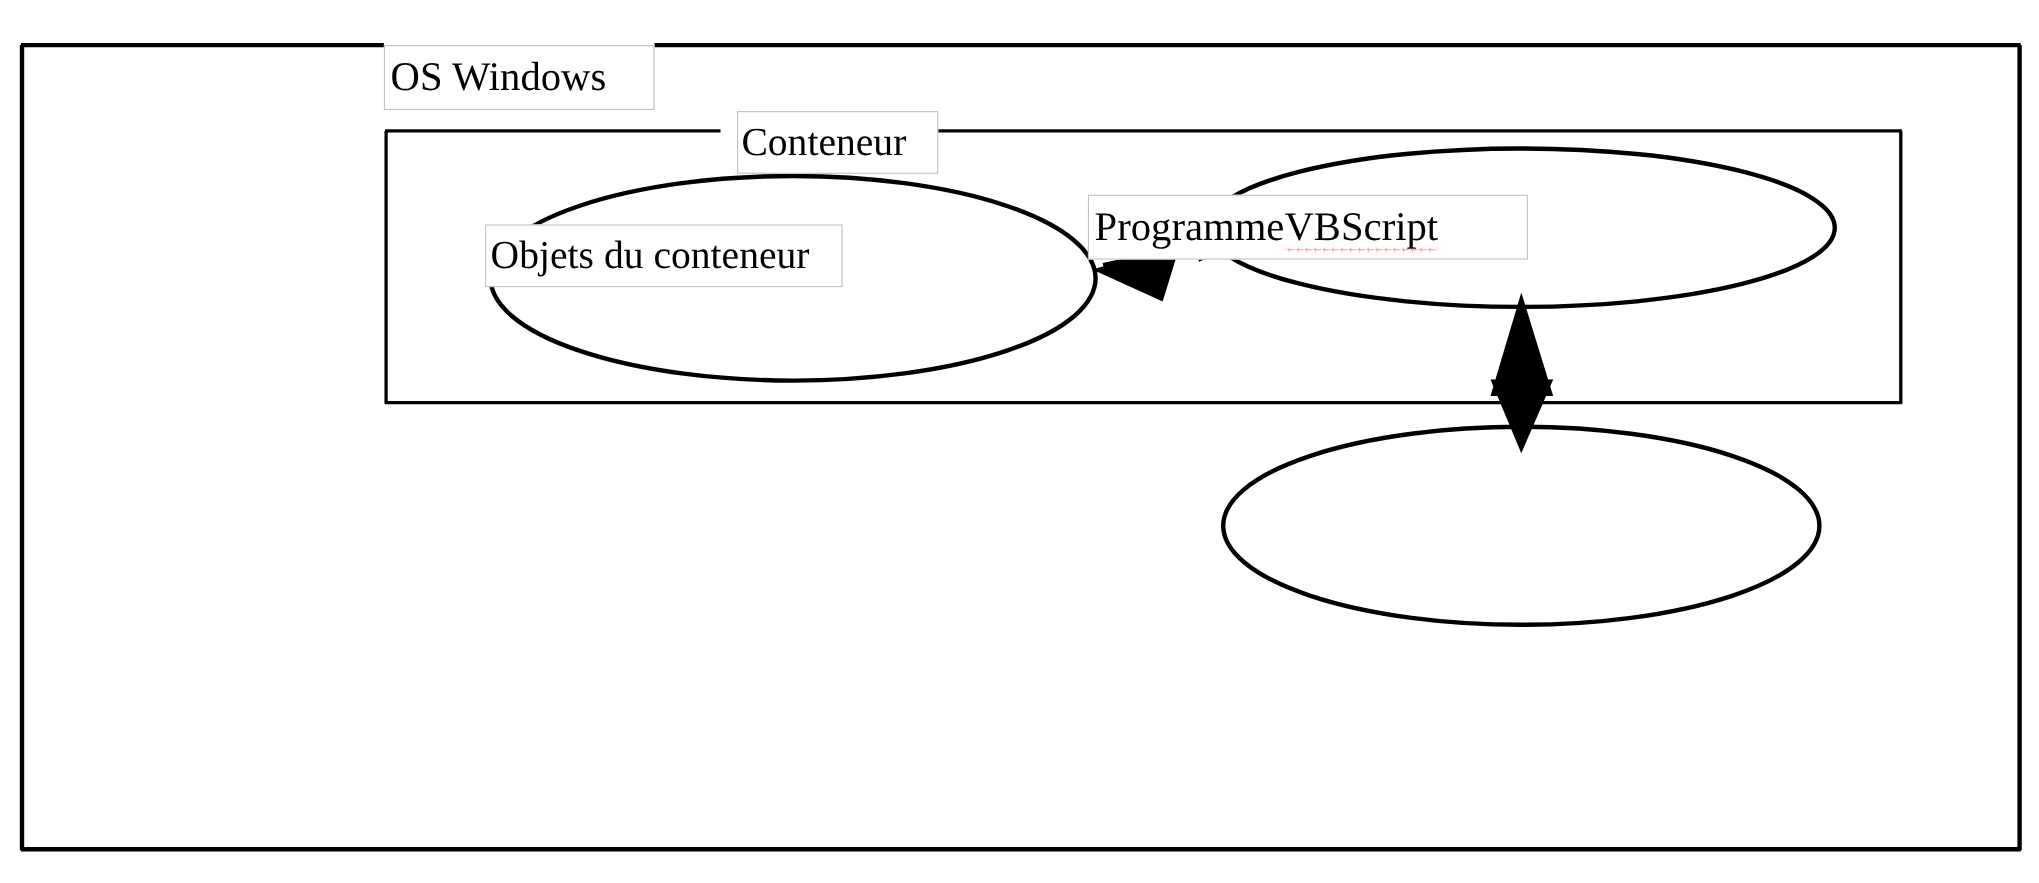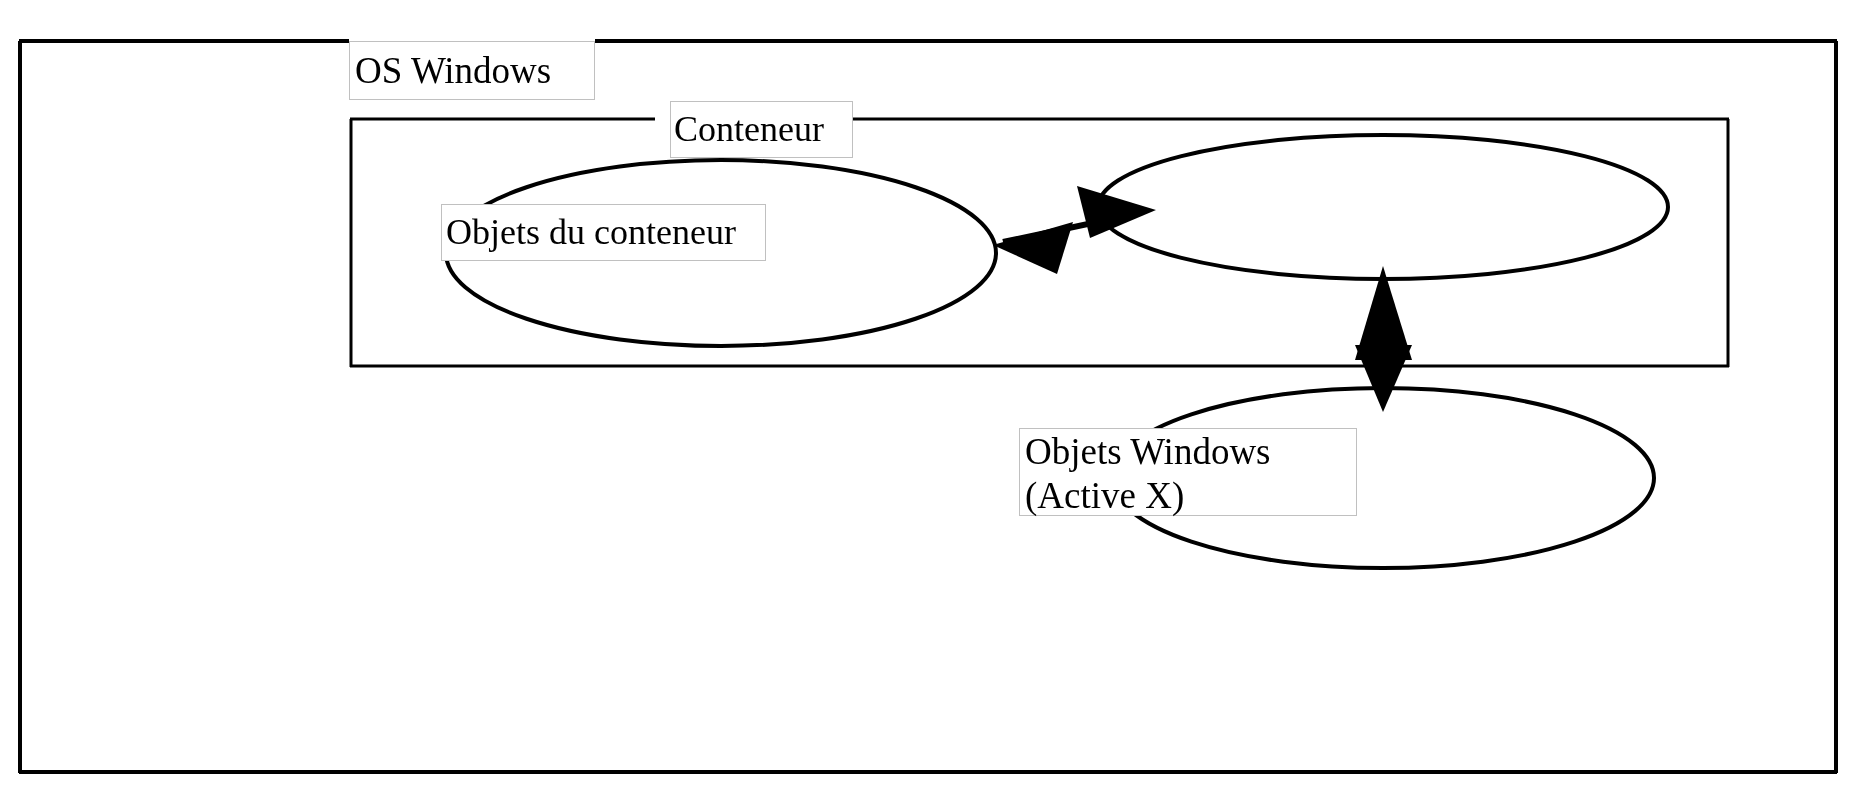--- a/index.html
+++ b/index.html
@@ -165,19 +165,18 @@
   </div>
 
   <div class="textbox" id="conteneur-label">
     <span class="txt">Conteneur</span>
   </div>
 
   <div class="textbox" id="objets-conteneur-label">
     <span class="txt">Objets du conteneur</span>
   </div>
 
+  <div class="textbox" id="programme-vbscript-label">
+    <span class="txt">Programme </span><span class="misspelled">VBScript</span>
+  </div>
 
-  <div class="textbox" id="objets-windows-label">
-    <span class="txt">Objets Windows
-(Active X)</span>
-  </div>
 
 </div>
 
 </body></html>

